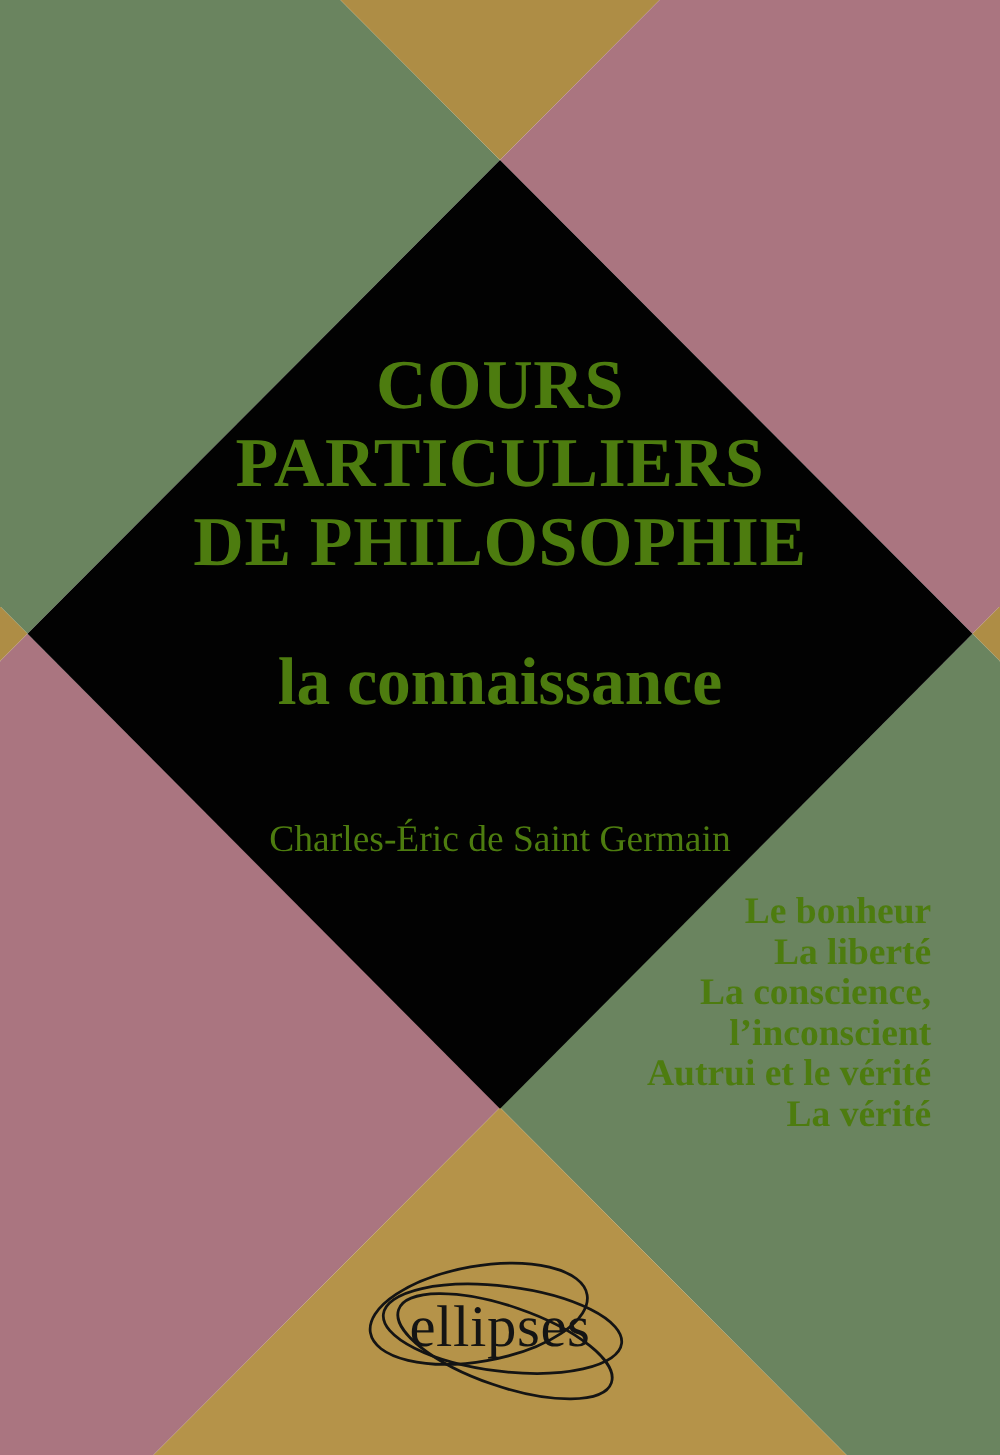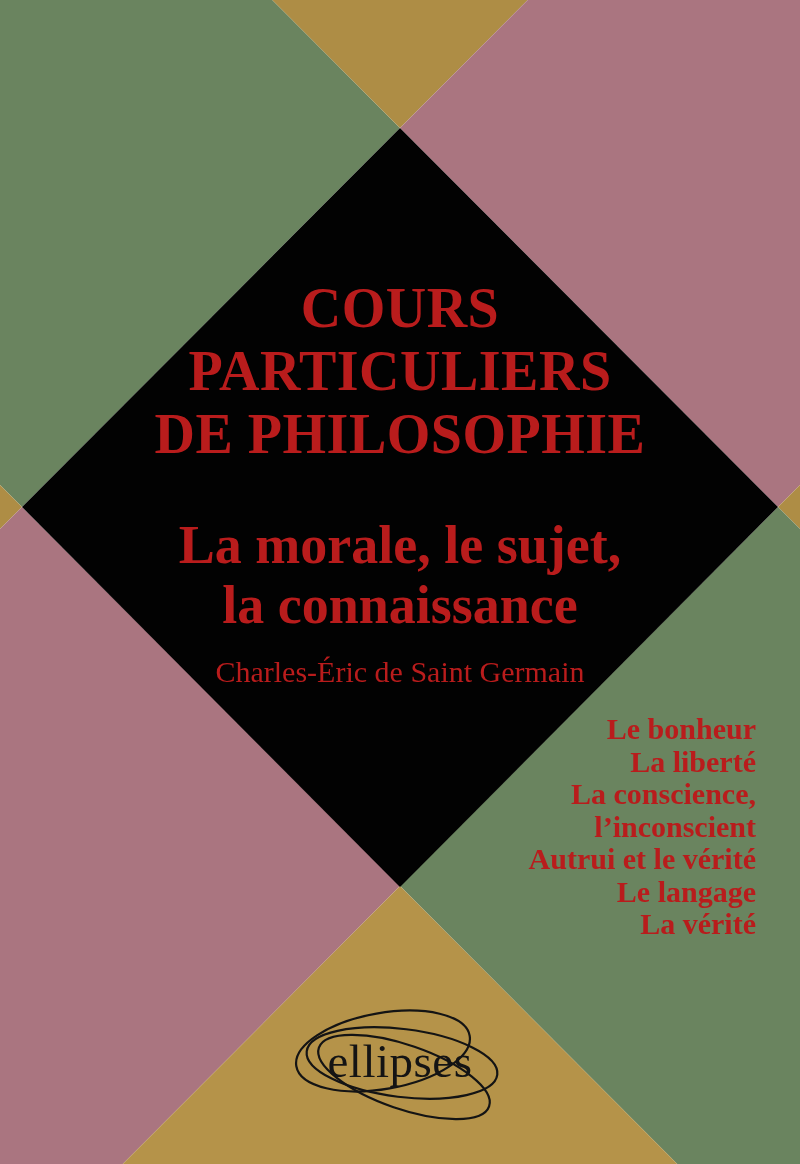--- a/index.html
+++ b/index.html
@@ -8,34 +8,34 @@
     background: #fff;
     font-family: "Liberation Serif", "DejaVu Serif", serif;
   }
   .cover {
     position: relative; width: 800px; height: 1164px; overflow: hidden;
   }
   .cover svg.bg {
     position: absolute; left: 0; top: 0; width: 800px; height: 1164px; display: block;
   }
   .overlay {
-    position: absolute; left: 0; right: 0; color: #b91c1c; text-align: center;
+    position: absolute; left: 0; right: 0; color: #4d7c0f; text-align: center;
   }
   .series-title {
     top: 277px; font-size: 56px; line-height: 63px; font-weight: bold;
     letter-spacing: 0.5px;
   }
   .subtitle {
     top: 515px; font-size: 54px; line-height: 60px; font-weight: bold;
   }
   .author {
     top: 655px; font-size: 30px; line-height: 34px; font-weight: normal;
   }
   .topics {
-    top: 713px; left: auto; right: 44px; text-align: right;
+    top: 713px; left: auto; right: 55px; text-align: right;
     font-size: 30px; line-height: 32.5px; font-weight: bold;
   }
 </style>
 </head>
 <body>
 
 <div class="cover">
 
   <svg class="bg" viewBox="0 0 800 1164" aria-hidden="true">
     <polygon points="22,-251 400,128 22,507 -356,128" fill="#6a845f"></polygon>
@@ -56,29 +56,27 @@
     </g>
   </svg>
 
   <div class="overlay series-title">
     <div>COURS</div>
     <div>PARTICULIERS</div>
     <div>DE PHILOSOPHIE</div>
   </div>
 
   <div class="overlay subtitle">
-    <div>La morale, le sujet,</div>
     <div>la connaissance</div>
   </div>
 
   <div class="overlay author">Charles-Éric de Saint Germain</div>
 
   <div class="overlay topics">
     <div>Le bonheur</div>
     <div>La liberté</div>
     <div>La conscience,</div>
     <div>l’inconscient</div>
     <div>Autrui et le vérité</div>
-    <div>Le langage</div>
     <div>La vérité</div>
   </div>
 
 </div>
 
 </body></html>

